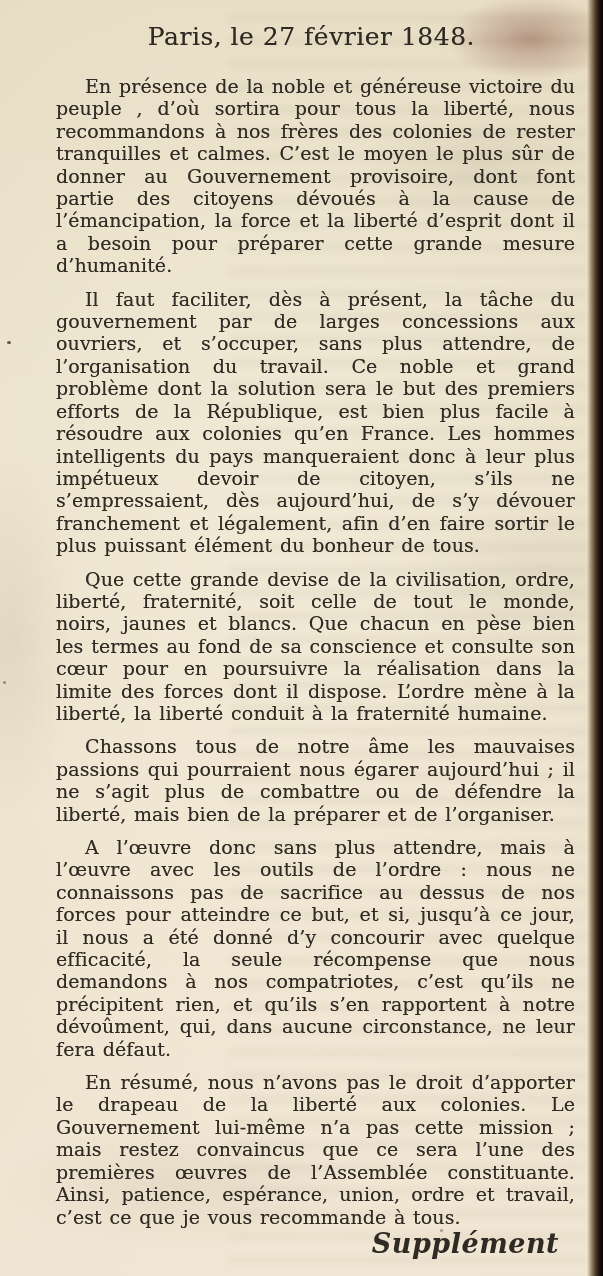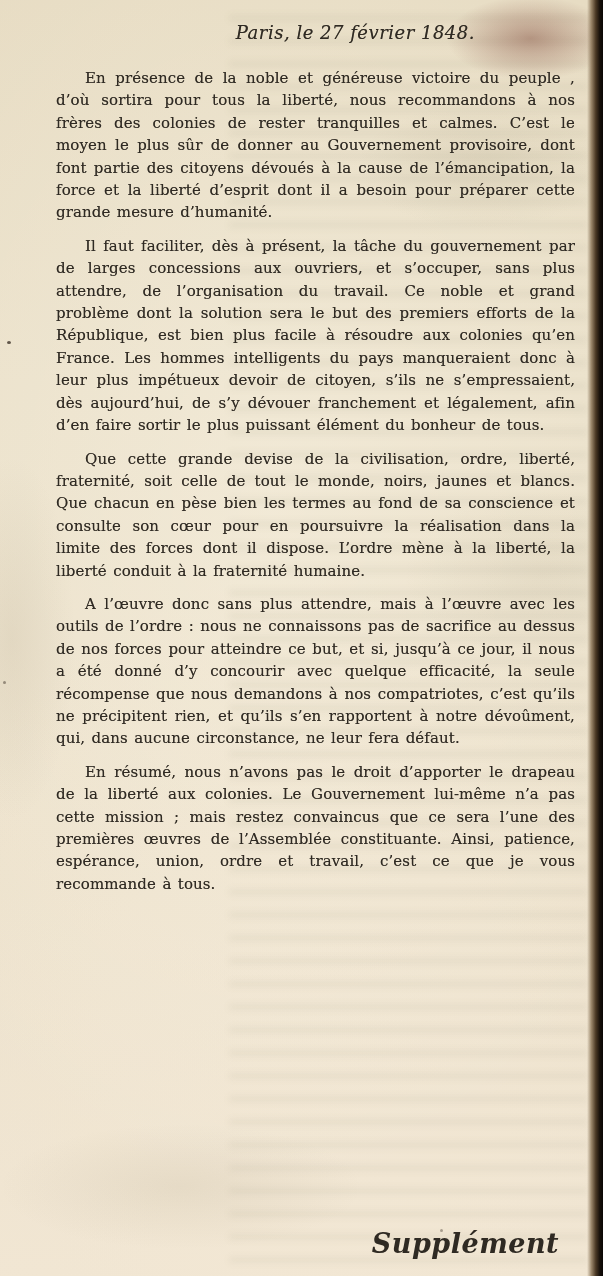--- a/index.html
+++ b/index.html
@@ -49,37 +49,36 @@
   .speck.s1 { left: 7px;  top: 341px; width: 4px; height: 3px; }
   .speck.s2 { left: 3px;  top: 681px; width: 3px; height: 3px; opacity:.6; }
   .speck.s3 { left: 440px; top: 1229px; width: 3px; height: 3px; opacity:.5; }
 
   .content {
     position: relative;
     padding: 20px 28px 0 56px;
     text-shadow: 0 0 0.6px rgba(47,42,35,0.55);
   }
   .dateline {
-    font-style: italic;
-    font-size: 18px;
+    font-size: 25px;
     letter-spacing: 0.5px;
     text-align: right;
     padding-right: 100px;
     margin: 2px 0 0 0;
   }
   .heading {
     font-size: 18px;
     font-weight: bold;
     letter-spacing: 2.6px;
     word-spacing: 3px;
     margin: 36px 0 0 0;
   }
   .body-text { margin-top: 24px; }
   .body-text p {
-    font-size: 15px;
+    font-size: 19px;
     line-height: 22.4px;
     letter-spacing: 0.1px;
     word-spacing: 1.5px;
     text-align: justify;
     text-indent: 29px;
     margin: 0 0 11px 0;
   }
   .catchword {
     position: absolute;
     top: 1228px;
@@ -101,20 +100,21 @@
 
   <div class="content">
 
     <div class="dateline">Paris, le 27 février 1848.</div>
 
 
     <div class="body-text">
       <p>En présence de la noble et généreuse victoire du peuple , d’où sortira pour tous la liberté, nous recommandons à nos frères des colonies de rester tranquilles et calmes. C’est le moyen le plus sûr de donner au Gouvernement provisoire, dont font partie des citoyens dévoués à la cause de l’émancipation, la force et la liberté d’esprit dont il a besoin pour préparer cette grande mesure d’humanité.</p>
       <p>Il faut faciliter, dès à présent, la tâche du gouvernement par de larges concessions aux ouvriers, et s’occuper, sans plus attendre, de l’organisation du travail. Ce noble et grand problème dont la solution sera le but des premiers efforts de la République, est bien plus facile à résoudre aux colonies qu’en France. Les hommes intelligents du pays manqueraient donc à leur plus impétueux devoir de citoyen, s’ils ne s’empressaient, dès aujourd’hui, de s’y dévouer franchement et légalement, afin d’en faire sortir le plus puissant élément du bonheur de tous.</p>
       <p>Que cette grande devise de la civilisation, ordre, liberté, fraternité, soit celle de tout le monde, noirs, jaunes et blancs. Que chacun en pèse bien les termes au fond de sa conscience et consulte son cœur pour en poursuivre la réalisation dans la limite des forces dont il dispose. L’ordre mène à la liberté, la liberté conduit à la fraternité humaine.</p>
+      <p>Chassons tous de notre âme les mauvaises passions qui pourraient nous égarer aujourd’hui ; il ne s’agit plus de combattre ou de défendre la liberté, mais bien de la préparer et de l’organiser.</p>
       <p>A l’œuvre donc sans plus attendre, mais à l’œuvre avec les outils de l’ordre : nous ne connaissons pas de sacrifice au dessus de nos forces pour atteindre ce but, et si, jusqu’à ce jour, il nous a été donné d’y concourir avec quelque efficacité, la seule récompense que nous demandons à nos compatriotes, c’est qu’ils ne précipitent rien, et qu’ils s’en rapportent à notre dévoûment, qui, dans aucune circonstance, ne leur fera défaut.</p>
       <p>En résumé, nous n’avons pas le droit d’apporter le drapeau de la liberté aux colonies. Le Gouvernement lui-même n’a pas cette mission ; mais restez convaincus que ce sera l’une des premières œuvres de l’Assemblée constituante. Ainsi, patience, espérance, union, ordre et travail, c’est ce que je vous recommande à tous.</p>
     </div>
 
   </div>
 
   <div class="catchword">Supplément</div>
 
   <span class="speck s1"></span>
   <span class="speck s2"></span>

